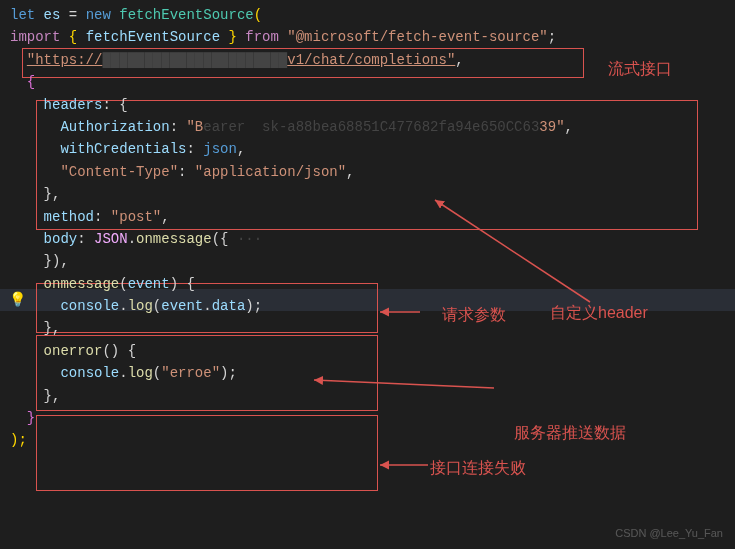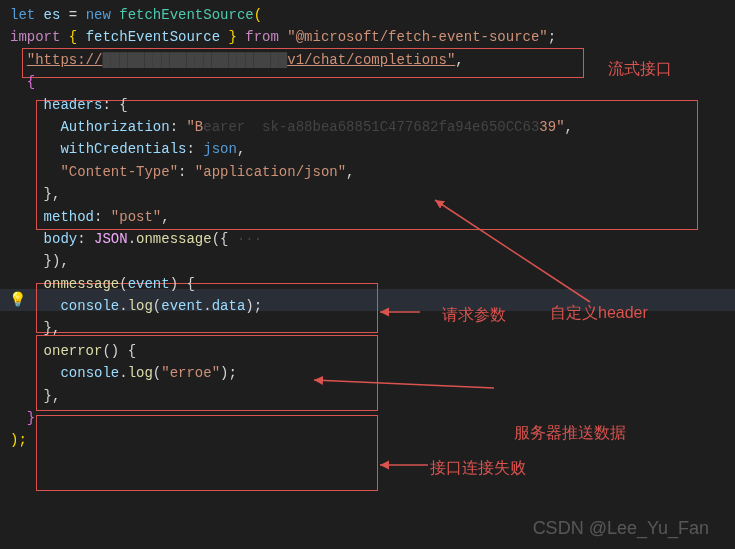--- a/index.html
+++ b/index.html
@@ -45,25 +45,25 @@
     color: #d9534f;
     font-family: sans-serif;
     font-size: 16px;
   }
   .arrow {
     position: absolute;
     pointer-events: none;
   }
   .watermark {
     position: absolute;
-    right: 26px;
+    right: 12px;
     bottom: 6px;
     color: rgba(255,255,255,0.25);
     font-family: sans-serif;
-    font-size: 18px;
+    font-size: 11px;
   }
   .bulb {
     position: absolute;
     color: #ffcc00;
     font-size: 14px;
   }
   .hl-line {
     position: absolute;
     left: 0;
     right: 0;

